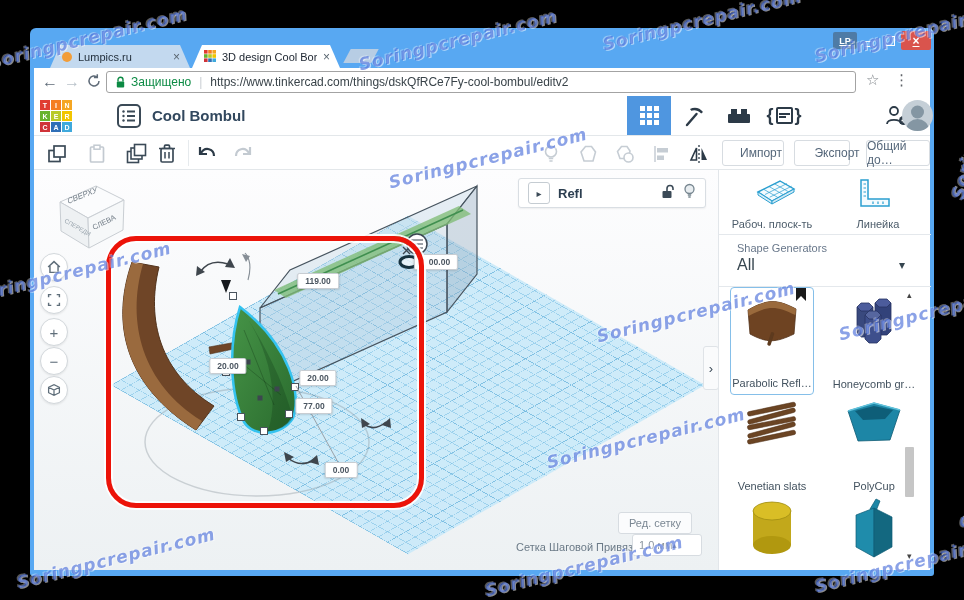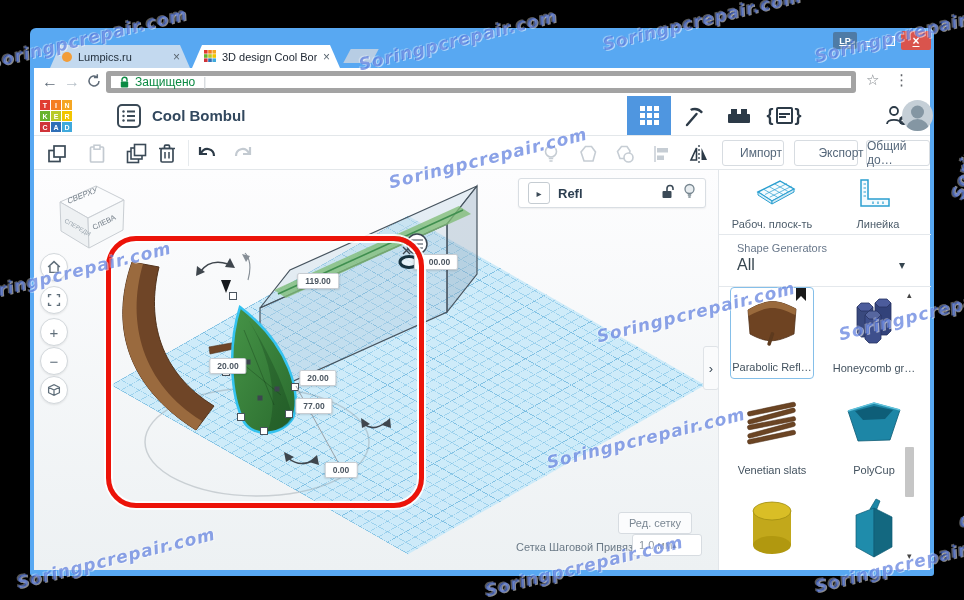--- a/index.html
+++ b/index.html
@@ -17,21 +17,21 @@
   
   .win-bg{position:absolute;left:30px;top:28px;width:904px;height:548px;background:#58a8f2;border-radius:6px 6px 3px 3px;}
   .content-bg{position:absolute;left:34px;top:68px;width:896px;height:502px;background:#fff;}
   .tab{position:absolute;top:45px;height:23px;display:flex;align-items:center;gap:6px;padding:0 10px 0 12px;
        box-sizing:border-box;font-size:11px;clip-path:polygon(10px 0,calc(100% - 10px) 0,100% 100%,0 100%);}
   .tab .fav{flex:0 0 auto;}
   .tab .ttl{flex:1 1 auto;overflow:hidden;white-space:nowrap;}
   .tab .tclose{flex:0 0 auto;font-size:12px;color:#5a6670;line-height:1;}
   .ctl{position:absolute;top:32px;height:17px;display:flex;align-items:center;justify-content:center;
        color:#fff;font-size:12px;text-decoration:underline;}
-  .urlbar{position:absolute;left:106px;top:71px;width:750px;height:22px;background:#fff;border:5px solid #a3a3a3;
+  .urlbar{position:absolute;left:106px;top:71px;width:750px;height:22px;background:#fff;border:1px solid #a3a3a3;
           border-radius:3px;display:flex;align-items:center;font-size:12px;box-sizing:border-box;}
   .navgl{position:absolute;top:70px;font-size:16px;line-height:24px;}
 
   
   .hdr-border{position:absolute;left:34px;top:135px;width:896px;height:1px;background:#e3e7ea;}
   .logo{position:absolute;left:40px;top:100px;width:33px;height:33px;display:grid;
         grid-template-columns:10px 10px 10px;grid-template-rows:10px 10px 10px;gap:1px;}
   .logo span{color:#fff;font-size:7px;font-weight:bold;display:flex;align-items:center;justify-content:center;}
   .logo span:nth-child(1){background:#e03c31;} .logo span:nth-child(2){background:#f57e20;}
   .logo span:nth-child(3){background:#f5a623;} .logo span:nth-child(4){background:#67b32e;}
@@ -82,21 +82,21 @@
             box-sizing:border-box;z-index:7;}
 
   
   .redbox{position:absolute;left:106px;top:236px;width:308px;height:262px;border:5px solid #ec1309;border-radius:30px;
           box-shadow:0 0 0 2px rgba(255,255,255,.9), inset 0 0 0 2px rgba(255,255,255,.9);z-index:40;}
 
   
   .sidebar{position:absolute;left:718px;top:170px;width:212px;height:400px;background:#fff;border-left:1px solid #e2e6ea;box-sizing:border-box;}
   .sb-lbl{position:absolute;font-size:11px;color:#4b5b69;text-align:center;}
   .sb-div{position:absolute;left:0;width:212px;height:1px;background:#e4e8ec;}
-  .tile{position:absolute;width:84px;height:92px;box-sizing:border-box;border-radius:4px;}
+  .tile{position:absolute;width:84px;height:108px;box-sizing:border-box;border-radius:4px;}
   .tile.sel{border:1px solid #85bfe9;}
   .tile .timg{position:absolute;left:50%;top:4px;transform:translateX(-50%);}
   .tile .tlbl{position:absolute;left:0;right:0;bottom:5px;text-align:center;font-size:11px;color:#43525f;}
   .flag{position:absolute;right:7px;top:0;width:10px;height:13px;background:#1a1a1a;
         clip-path:polygon(0 0,100% 0,100% 100%,50% 62%,0 100%);}
   .sthumb{position:absolute;left:186px;top:277px;width:9px;height:50px;background:#c6c6c6;border-radius:1px;}
   .scaret{position:absolute;left:188px;font-size:9px;color:#444;}
 </style>
 </head>
 <body>
@@ -146,20 +146,21 @@
   </div>
   <div class="urlbar">
     <span style="margin-left:8px;display:flex;align-items:center;">
       <svg width="11" height="13" viewBox="0 0 11 13">
           <path d="M3 5.5 V3.8 a2.5 2.5 0 0 1 5 0 V5.5" fill="none" stroke="#0b8a43" stroke-width="1.4"></path>
           <rect x="1.8" y="5.5" width="7.4" height="6" rx="1" fill="#0b8a43"></rect>
         </svg>
     </span>
     <span style="margin-left:5px;color:#0b8a43;">Защищено</span>
     <span style="margin:0 8px;color:#c9ced3;">|</span>
+    <span style="color:#394349;overflow:hidden;white-space:nowrap;">https://www.tinkercad.com/things/dskQfRCe7Fy-cool-bombul/editv2</span>
   </div>
   <div class="abs" style="left:866px;top:71px;font-size:15px;color:#80868b;">☆</div>
   <div class="abs" style="left:894px;top:71px;font-size:15px;color:#5f6368;">⋮</div>
 
   <div class="logo">
     <span>T</span>
       <span>I</span>
       <span>N</span>
       <span>K</span>
       <span>E</span>
@@ -297,21 +298,21 @@
       </svg>
   </div>
   <div class="tbi" style="left:686px;">
     <svg width="24" height="24" viewBox="0 0 24 24">
         <path d="M12 3 V21" stroke="#2c3a47" stroke-width="1.3" stroke-dasharray="2 2"></path>
         <path d="M9.5 6 L4 18 h5.5 Z" fill="none" stroke="#2c3a47" stroke-width="1.6"></path>
         <path d="M14.5 6 L20 18 h-5.5 Z" fill="#2c3a47"></path>
       </svg>
   </div>
   <div class="tbtn" style="left:722px;width:62px;padding-left:16px;">Импорт</div>
-  <div class="tbtn" style="left:794px;width:64px;padding-left:30px;">Экспорт</div>
+  <div class="tbtn" style="left:794px;width:56px;padding-left:30px;">Экспорт</div>
   <div class="tbtn" style="left:866px;width:64px;">Общий до…</div>
   <div class="tb-border"></div>
 
   <div class="canvas">
     <div class="plane"></div>
 
     <svg class="abs" style="left:0;top:0;z-index:3;" width="684" height="400" viewBox="0 0 684 400">
       <defs>
         <linearGradient id="gGreen" x1="0" y1="0" x2="1" y2="1">
           <stop offset="0" stop-color="#469447"></stop>

